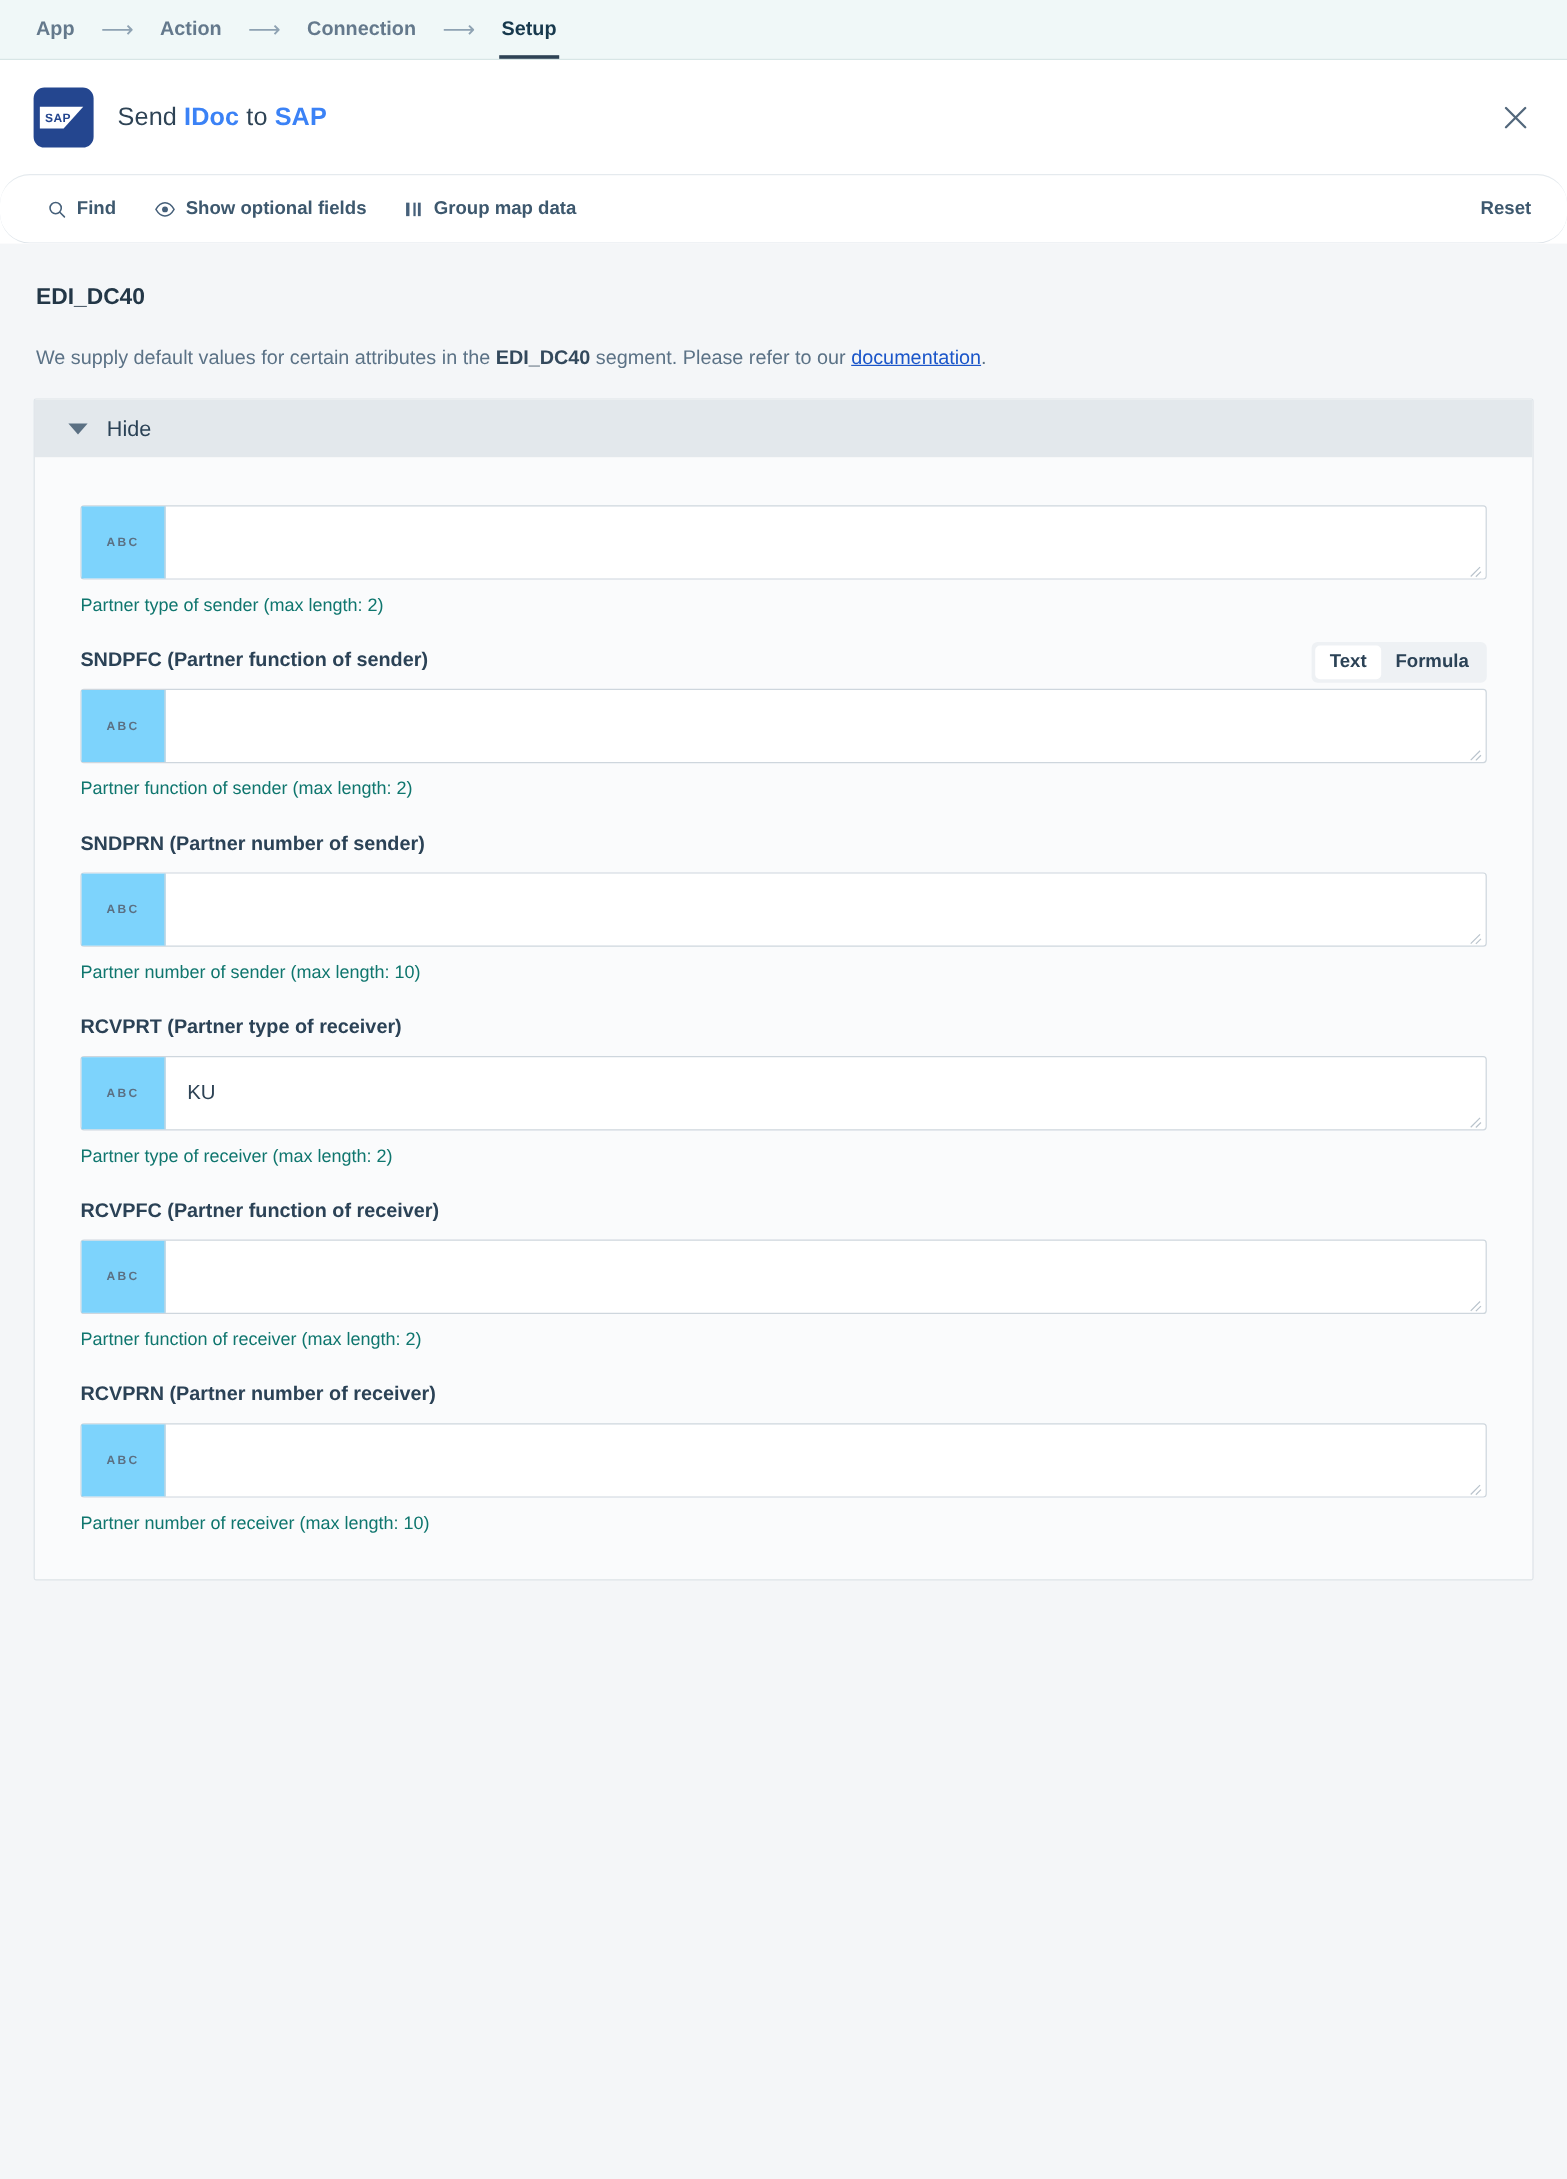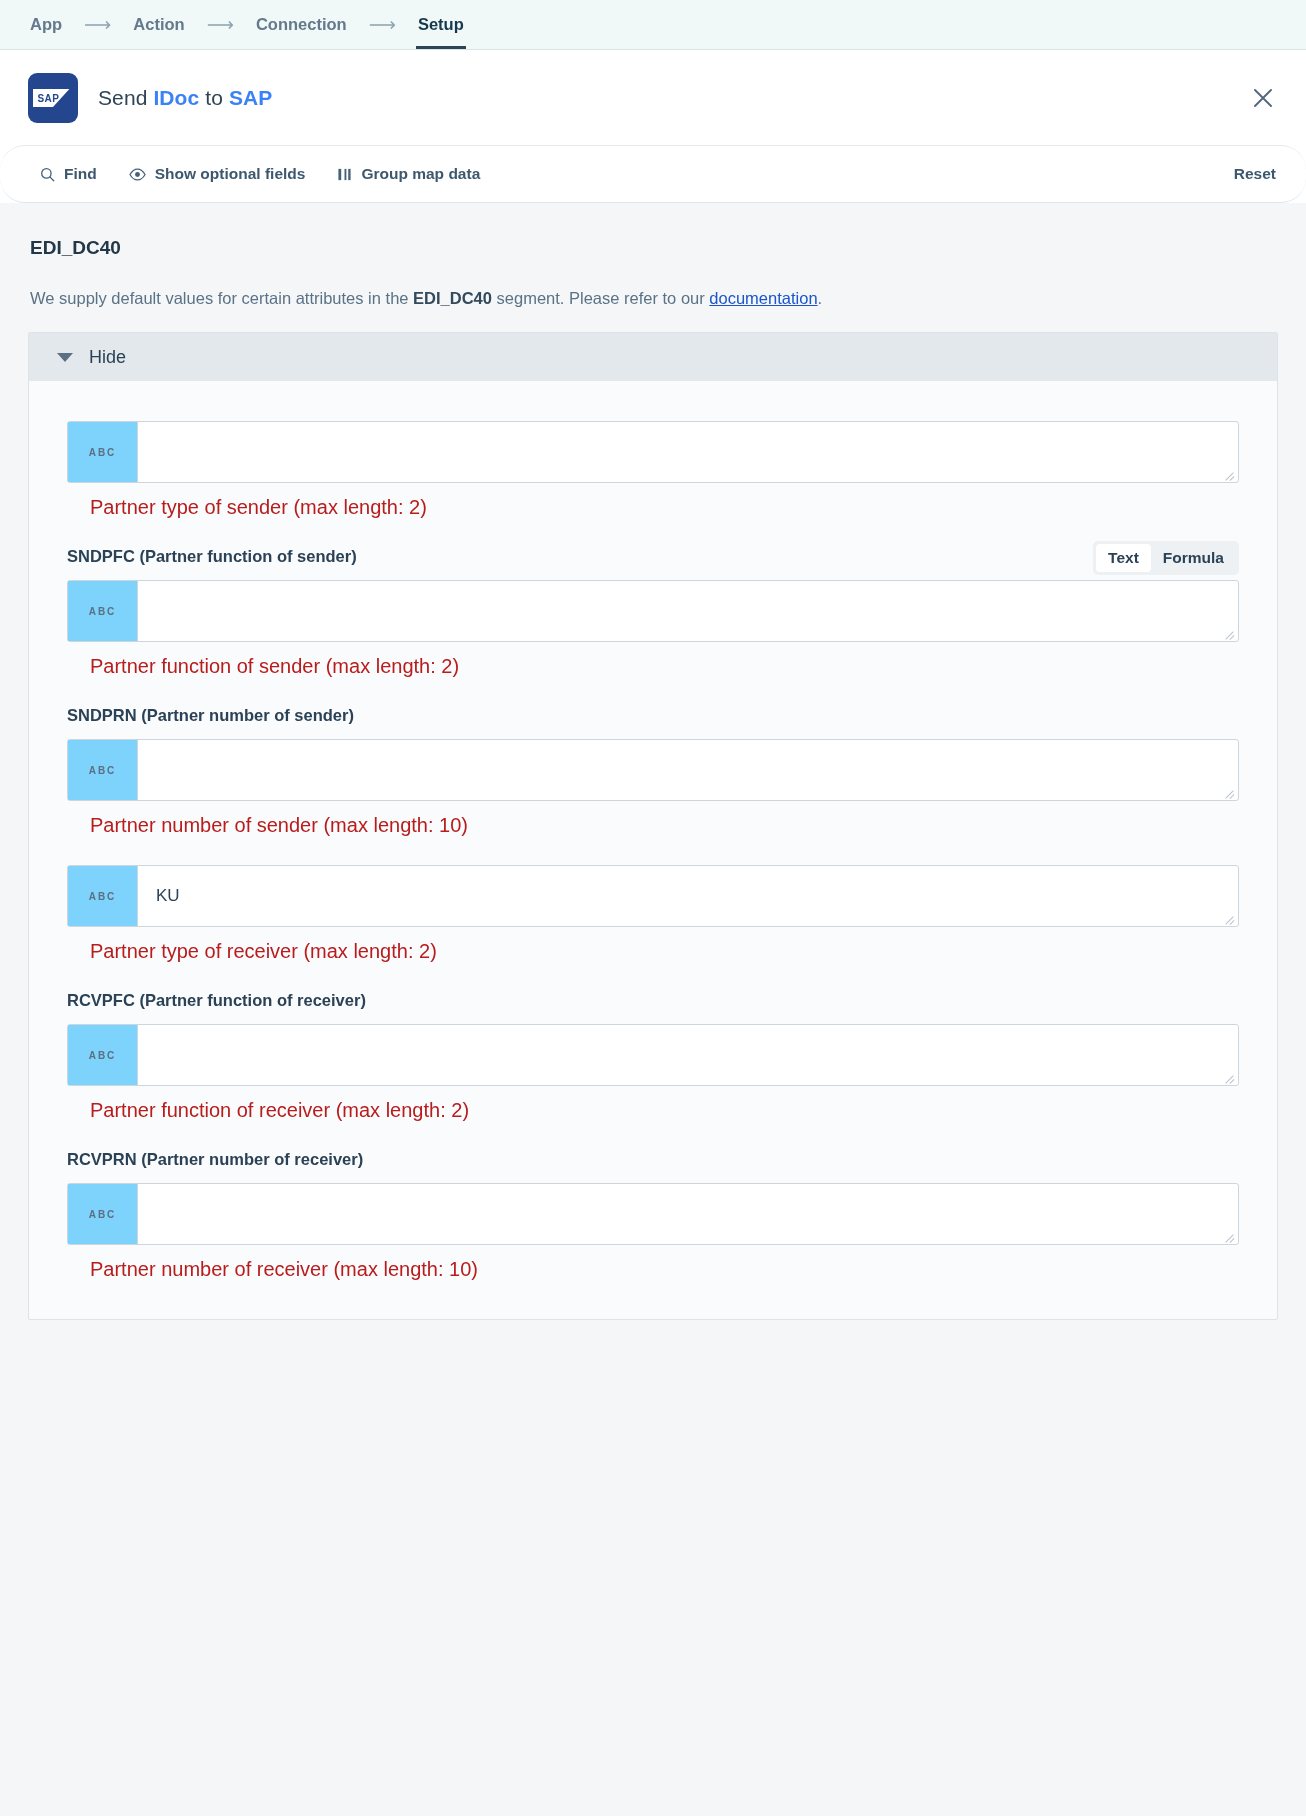--- a/index.html
+++ b/index.html
@@ -218,24 +218,23 @@
   }
   .resize-grip::before {
     width: 11px; right: 0; bottom: 2px;
     transform: rotate(-45deg);
   }
   .resize-grip::after {
     width: 6px; right: 0; bottom: 0px;
     transform: rotate(-45deg);
   }
   .field-hint {
-    font-size: 20px;
-    color: #b91c1c;
+    font-size: 15px;
+    color: #0f766e;
     margin-top: 13px;
-    margin-left: 23px;
   }
 
   
   .mode-row {
     position: absolute;
     right: 0;
     top: -6px;
     display: flex;
     align-items: center;
     gap: 9px;
@@ -392,20 +391,21 @@
         <div class="field-label">SNDPRN (Partner number of sender)</div>
         <div class="input-wrap">
           <div class="abc-box">ABC</div>
           <div class="input-val"></div>
           <span class="resize-grip"></span>
         </div>
         <div class="field-hint">Partner number of sender (max length: 10)</div>
       </div>
 
       <div class="field">
+        <div class="field-label">RCVPRT (Partner type of receiver)</div>
         <div class="input-wrap">
           <div class="abc-box">ABC</div>
           <div class="input-val">KU</div>
           <span class="resize-grip"></span>
         </div>
         <div class="field-hint">Partner type of receiver (max length: 2)</div>
       </div>
 
       <div class="field">
         <div class="field-label">RCVPFC (Partner function of receiver)</div>

